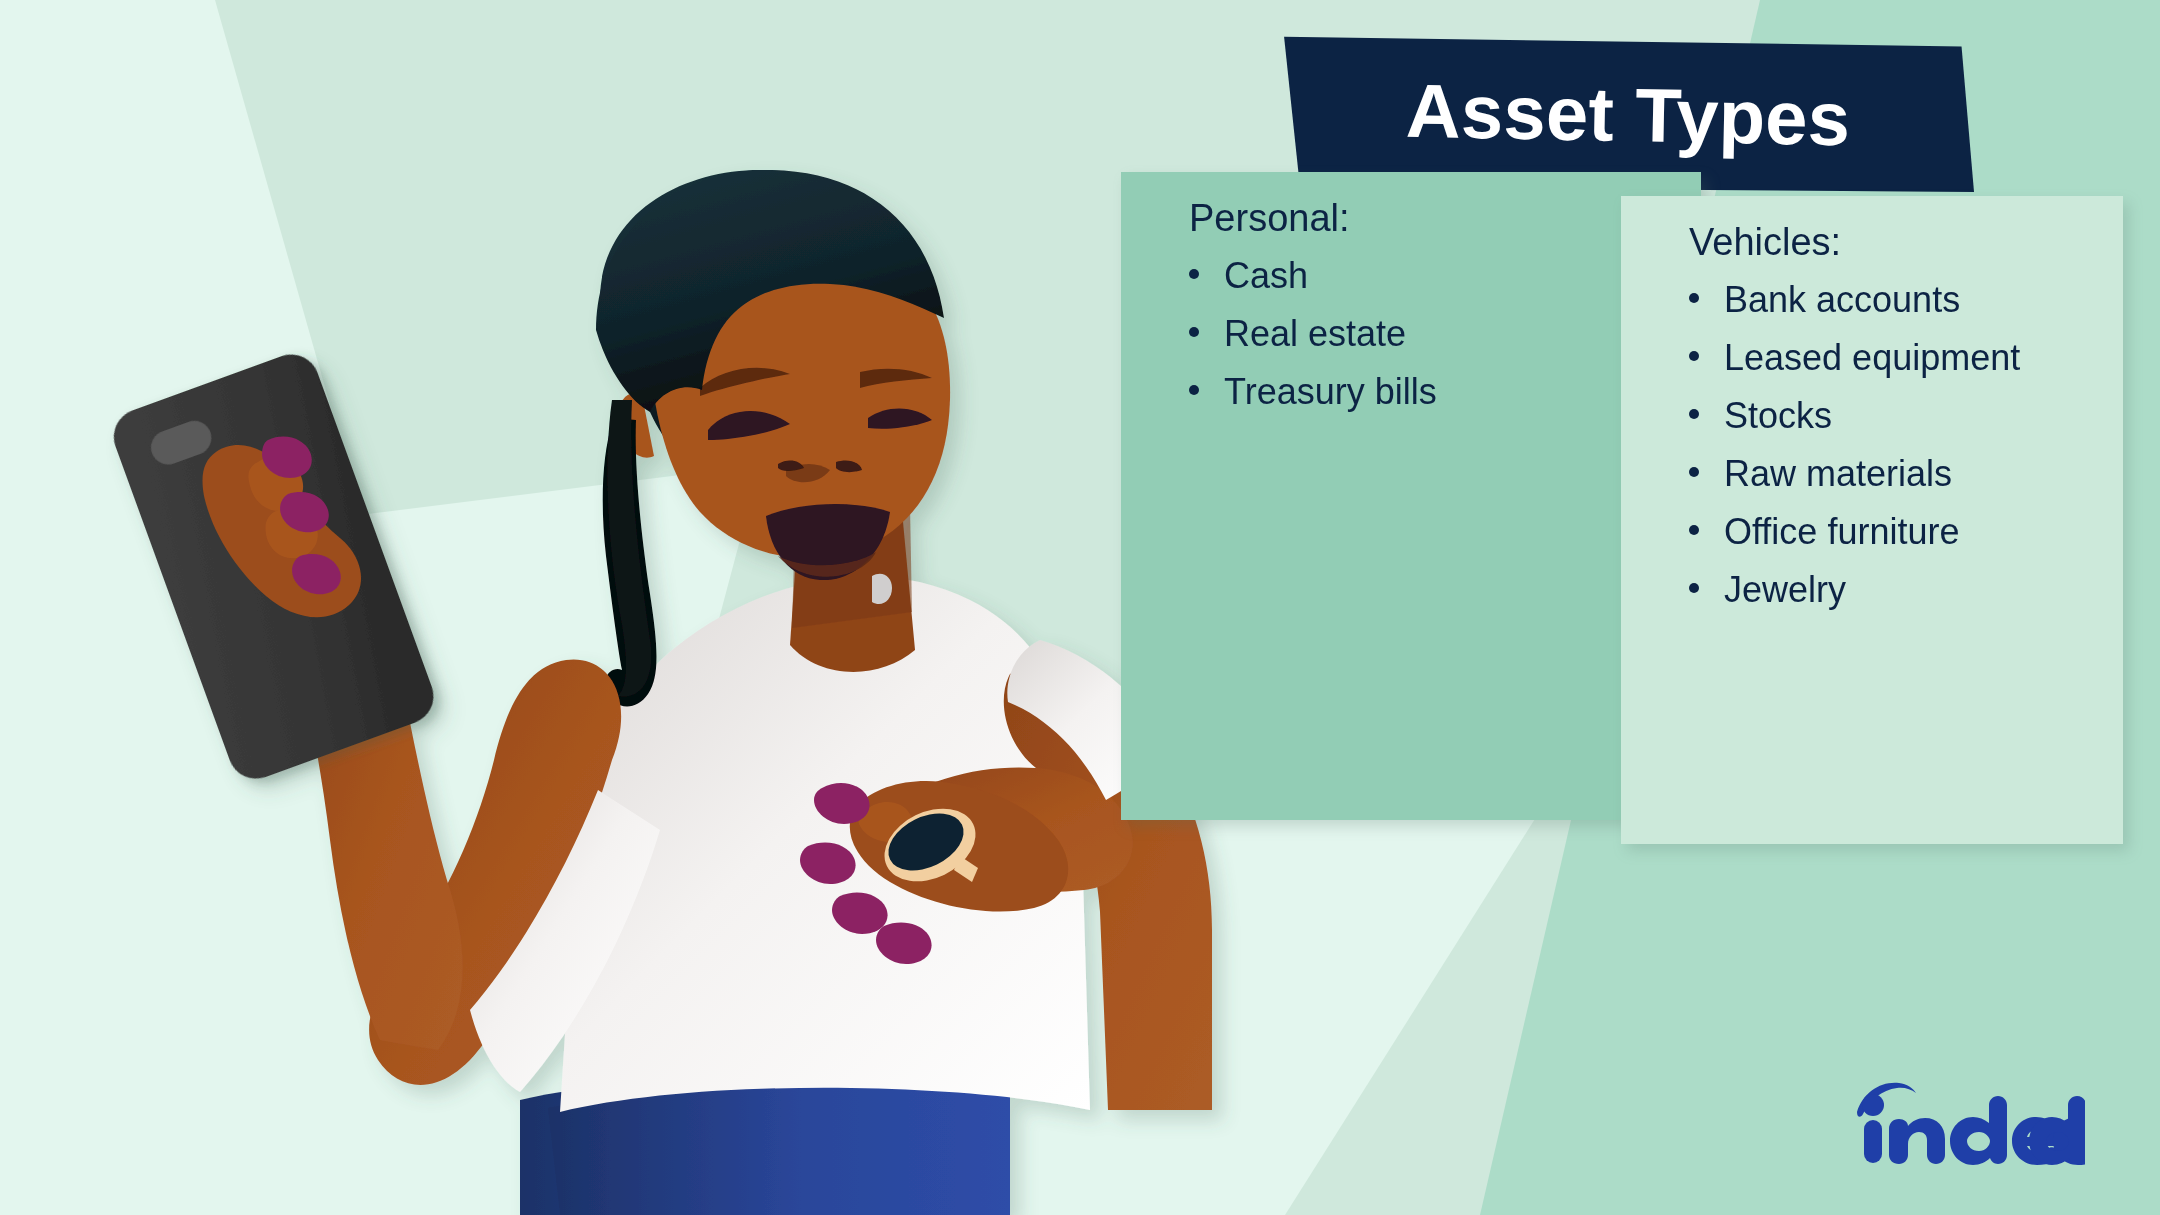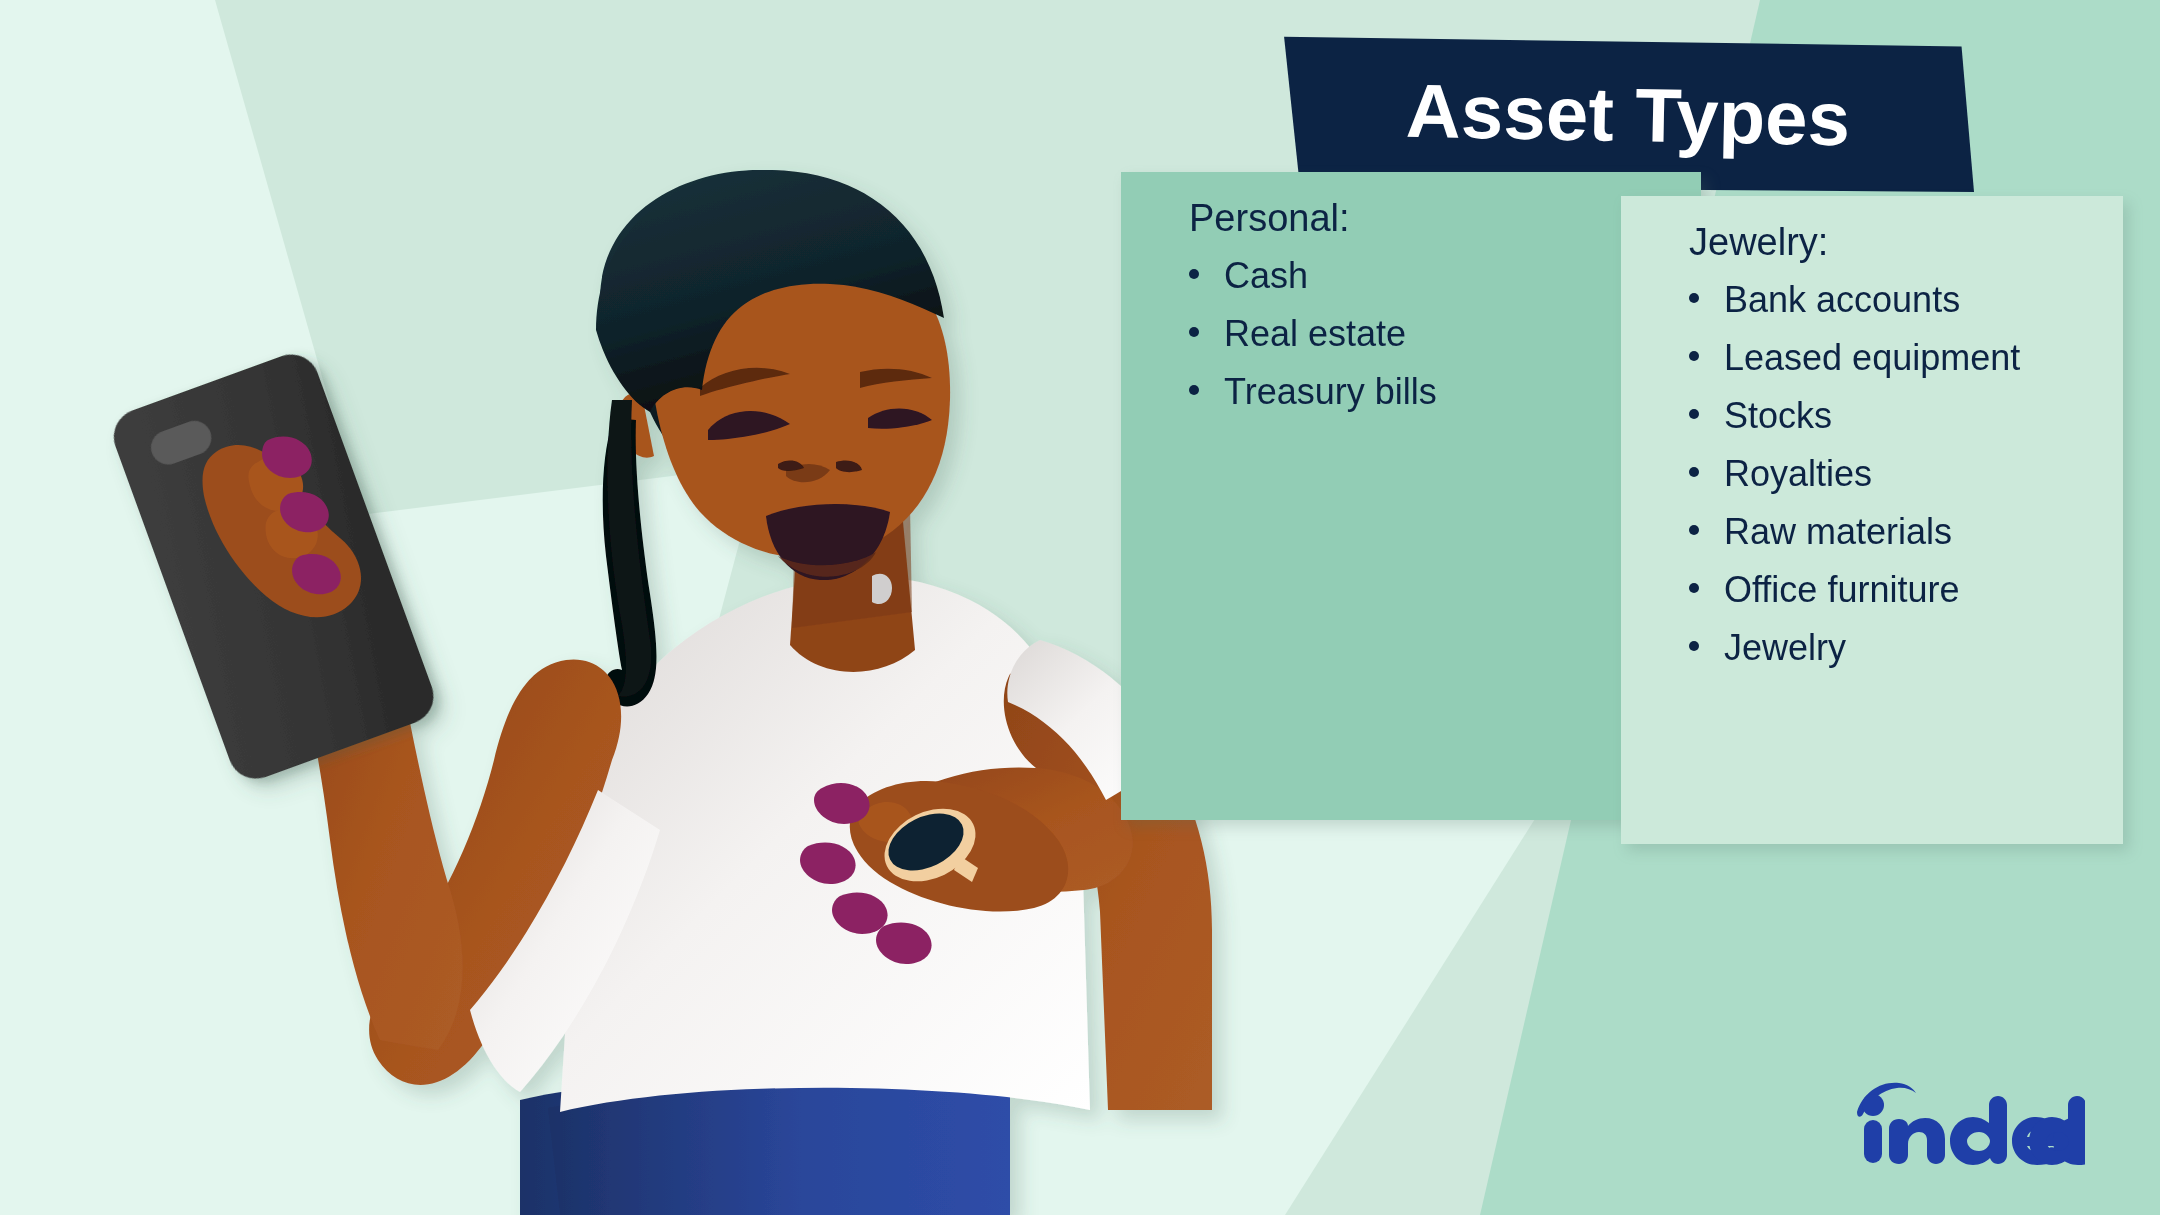--- a/index.html
+++ b/index.html
@@ -289,37 +289,33 @@
           <span class="li-text">Real estate</span>
         </li>
       <li>
           <span class="bullet"></span>
           <span class="li-text">Treasury bills</span>
         </li>
     </ul>
   </div>
 
   <div class="panel" id="panel-business">
-    <div class="panel-heading">Jewelry:</div>
+    <div class="panel-heading">Vehicles:</div>
     <ul class="panel-list">
       <li>
           <span class="bullet"></span>
           <span class="li-text">Bank accounts</span>
         </li>
       <li>
           <span class="bullet"></span>
           <span class="li-text">Leased equipment</span>
         </li>
       <li>
           <span class="bullet"></span>
           <span class="li-text">Stocks</span>
-        </li>
-      <li>
-          <span class="bullet"></span>
-          <span class="li-text">Royalties</span>
         </li>
       <li>
           <span class="bullet"></span>
           <span class="li-text">Raw materials</span>
         </li>
       <li>
           <span class="bullet"></span>
           <span class="li-text">Office furniture</span>
         </li>
       <li>

